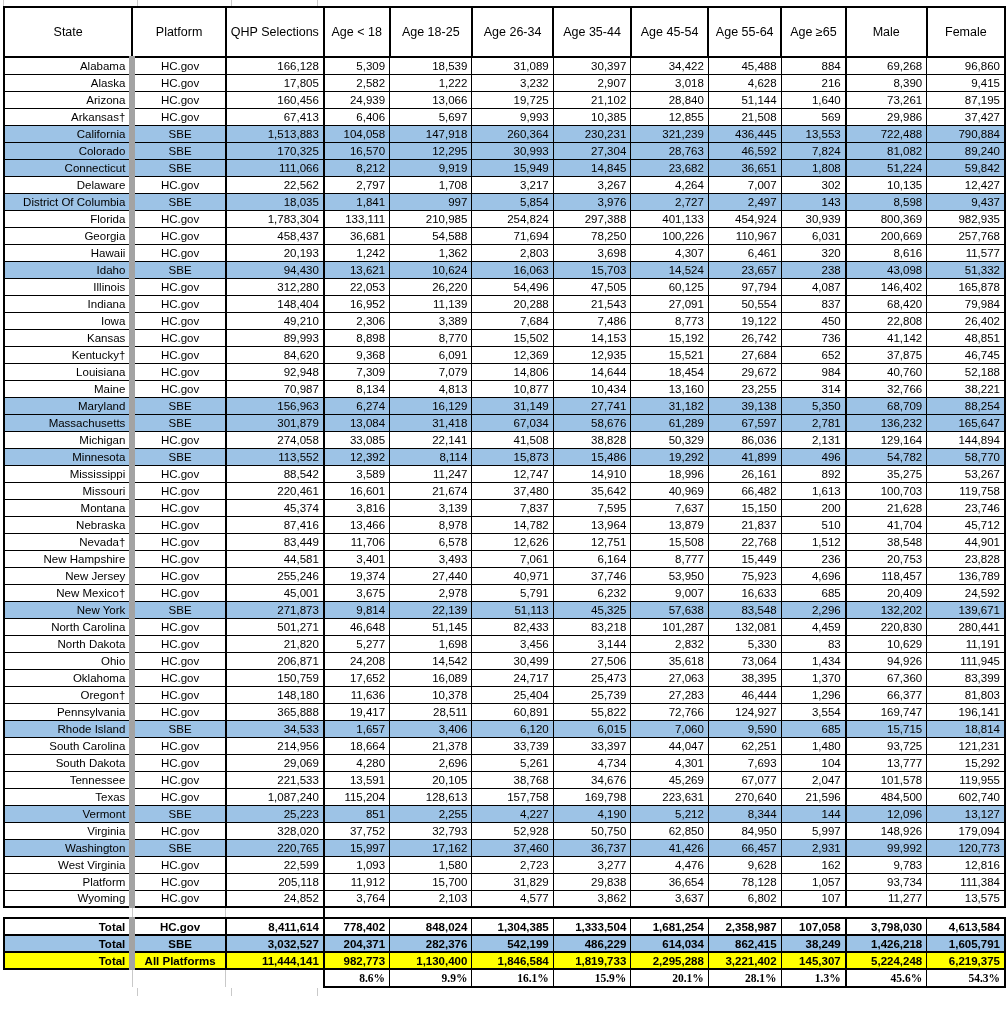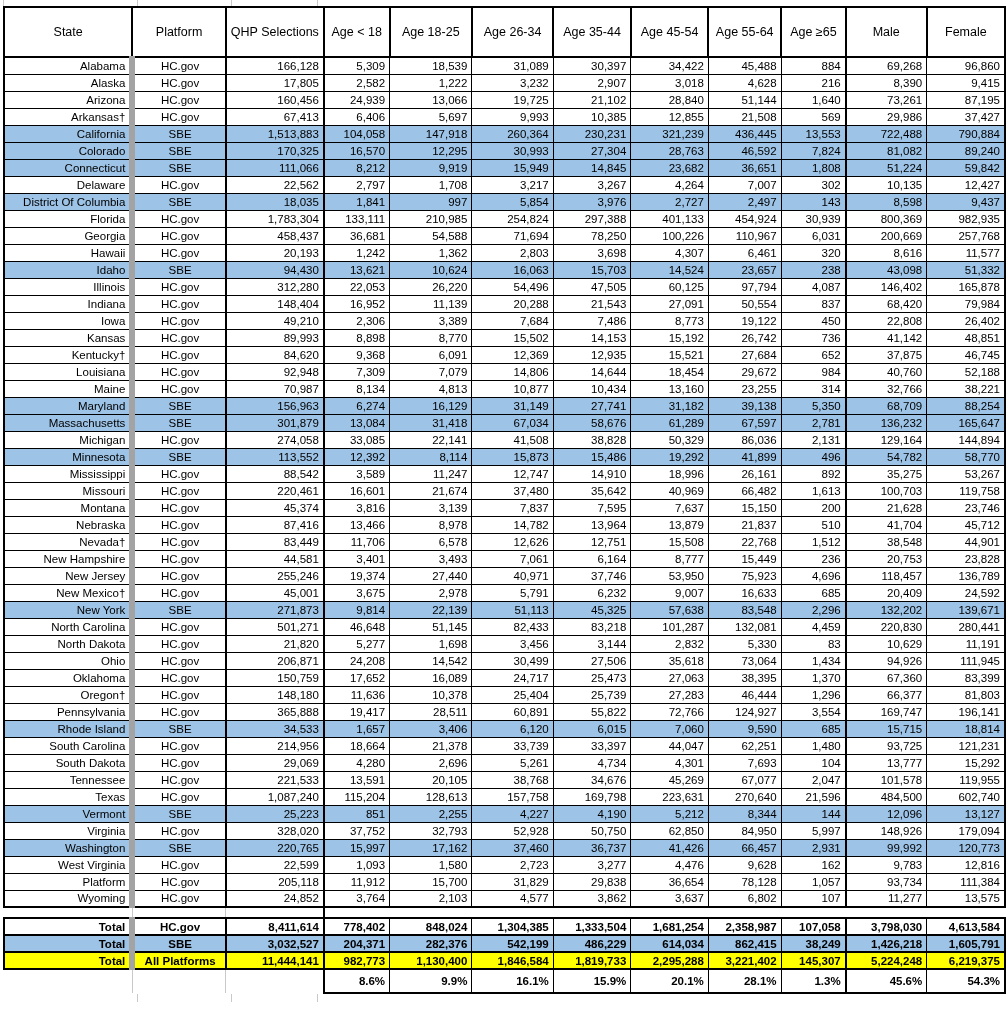--- a/index.html
+++ b/index.html
@@ -38,21 +38,21 @@
 
   
   tr.spacer td { border:none; background:#fff; height:11px; }
   tr.spacer td.g0, tr.spacer td.g1 { border-right:1px solid #c9c9c9; }
   tr.spacer td.g2 { border-right:2px solid #000; }
 
   
   tr.total td { border-top:2px solid #000; border-bottom:2px solid #000;margin-top:8px; }
 
   
-  tr.pct td { font-weight:bold; height:24px; }
+  tr.pct td { font-weight:bold; height:18px;font-family:Liberation Serif, serif; }
   tr.pct td.empty { border:none; background:#fff; }
   tr.pct td.e0, tr.pct td.e1 { border-right:1px solid #c9c9c9; }
   tr.pct td.e2 { border-right:2px solid #000; }
   tr.pct td.val { border:1px solid #000; border-top:2px solid #000; border-bottom:2px solid #000; }
   tr.pct td.pl2 { border-left:2px solid #000; }
   tr.pct td.pr2 { border-right:2px solid #000; }
 </style>
 </head>
 <body>
 

